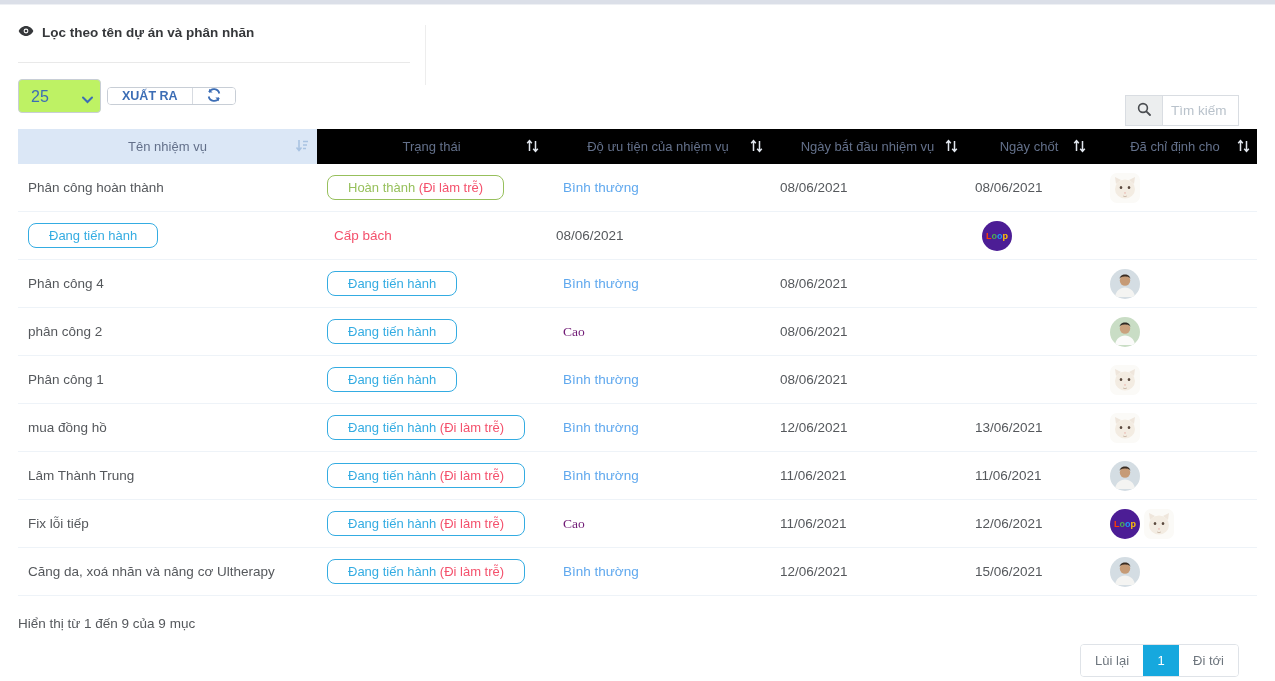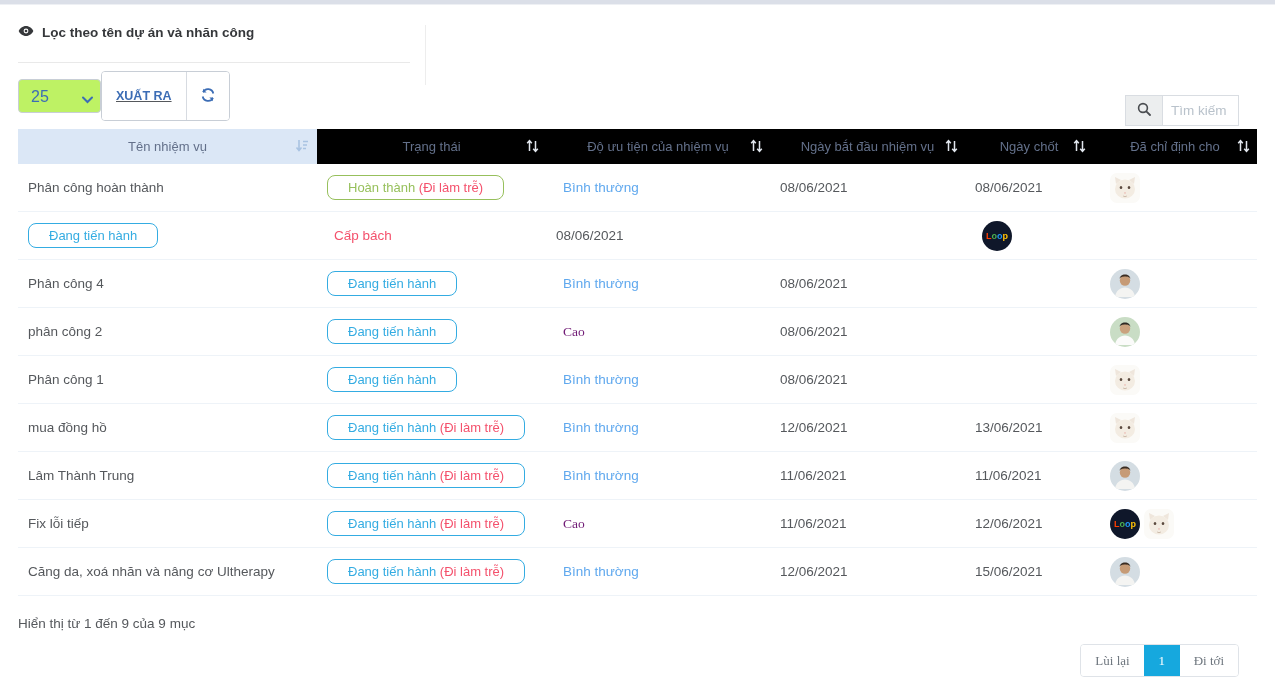--- a/index.html
+++ b/index.html
@@ -10,21 +10,21 @@
   
   .filter-title { display:flex; align-items:center; gap:8px; padding-top:20px; font-size:13.5px; font-weight:bold; color:#36383b; }
   .filter-hr { width:392px; border:none; border-top:1px solid #e9e9e9; margin-top:22px; }
   .v-divider { position:absolute; left:425px; top:20px; height:60px; border-left:1px solid #ededed; }
 
   
   .toolbar { display:flex; align-items:center; margin-top:16px; height:34px; }
   .select-wrap { position:relative; width:83px; height:34px; }
   .select-wrap select { appearance:none; -webkit-appearance:none; width:100%; height:100%; border:1px solid #c8ced6; border-radius:4px; background:#bef264; color:#3c6db5; font-size:16px; padding:0 24px 0 12px; font-family:"Liberation Sans", sans-serif; }
   .select-wrap .chev { position:absolute; right:8px; top:11px; pointer-events:none; }
-  .btn-group { display:flex; margin-left:0; border:1px solid #c8ced6; border-radius:4px; overflow:hidden; height:50px;text-decoration:underline; }
+  .btn-group { display:flex; margin-left:6px; border:1px solid #c8ced6; border-radius:4px; overflow:hidden; height:18px; }
   .btn { background:#fff; border:none; color:#3c6db5; font-size:12.5px; font-weight:bold; padding:0 14px; cursor:pointer; display:flex; align-items:center; font-family:"Liberation Sans", sans-serif; }
   .btn + .btn { border-left:1px solid #d7dbe1; }
   .search { position:absolute; right:18px; top:16px; display:flex; height:31px; }
   .search .icon-box { width:37px; background:#eceeef; border:1px solid #d9dde2; border-right:none; display:flex; align-items:center; justify-content:center; }
   .search input { width:77px; border:1px solid #d9dde2; font-size:13.5px; padding:0 8px; color:#55585c; outline:none; font-family:"Liberation Sans", sans-serif; }
   .search input::placeholder { color:#b9c2cb; }
   .toolbar-row { position:relative; margin-top:16px; height:34px; }
 
   
   .table { margin-top:16px; }
@@ -44,49 +44,49 @@
   .badge-progress { border-color:#34ace2; color:#34ace2; }
   .badge-done { border-color:#97c05c; color:#97c05c; }
   .late { color:#f4516c; }
   .pri-normal { color:#5fa8ee; }
   .pri-urgent { color:#f4516c; }
   .pri-high { color:#701a75;font-family:Liberation Serif, serif; }
 
   
   .avatar { width:30px; height:30px; display:inline-flex; align-items:center; justify-content:center; overflow:hidden; }
   .av-cat { border-radius:7px; background:#fbfaf7; }
-  .av-loop { border-radius:50%; background:#0f172a; }
+  .av-loop { border-radius:50%; background:#4c1d95; }
   .av-loop .lg { font-size:9px; font-weight:bold; letter-spacing:0; }
   .av-loop .c1{color:#ff3d00}.av-loop .c2{color:#4caf50}.av-loop .c3{color:#2196f3}.av-loop .c4{color:#ffc107}
   .av-person-a { border-radius:50%; background:#d4dde3; }
   .av-person-b { border-radius:50%; background:#c9ddc5; }
 
   
   .footer-info { margin-top:20px; font-size:13.5px; color:#55585c; }
   .pagination { position:absolute; right:18px; bottom:-46px; display:flex; border:1px solid #dfe3e8; border-radius:4px; overflow:hidden; height:33px; }
-  .page-btn { background:#fff; border:none; color:#6e767e; font-size:13px; padding:0 14px; cursor:pointer; display:flex; align-items:center; font-family:Liberation Serif, serif; }
+  .page-btn { background:#fff; border:none; color:#6e767e; font-size:13px; padding:0 14px; cursor:pointer; display:flex; align-items:center; font-family:Liberation Sans, sans-serif; }
   .page-btn.active { background:#16a8de; color:#fff; min-width:36px; justify-content:center; }
   .footer-wrap { position:relative; }
 </style>
 </head>
 <body>
 
 <div class="top-strip"></div>
 <div class="page">
   <div class="v-divider"></div>
 
   <div class="filter-title">
     <span>
       <svg width="16" height="12" viewBox="0 0 16 12">
           <path d="M8 1C4.5 1 1.9 3.4.7 6 1.9 8.6 4.5 11 8 11s6.1-2.4 7.3-5C14.1 3.4 11.5 1 8 1z" fill="#36383b"></path>
           <circle cx="8" cy="6" r="2.4" fill="#fff"></circle>
           <circle cx="8" cy="6" r="1.3" fill="#36383b"></circle>
         </svg>
     </span>
-    <span>Lọc theo tên dự án và nhăn công</span>
+    <span>Lọc theo tên dự án và phân nhăn</span>
   </div>
   <hr class="filter-hr">
 
   <div class="toolbar-row">
     <div class="toolbar">
       <div class="select-wrap">
         <select>
           <option>25</option>
         </select>
         <span class="chev">

